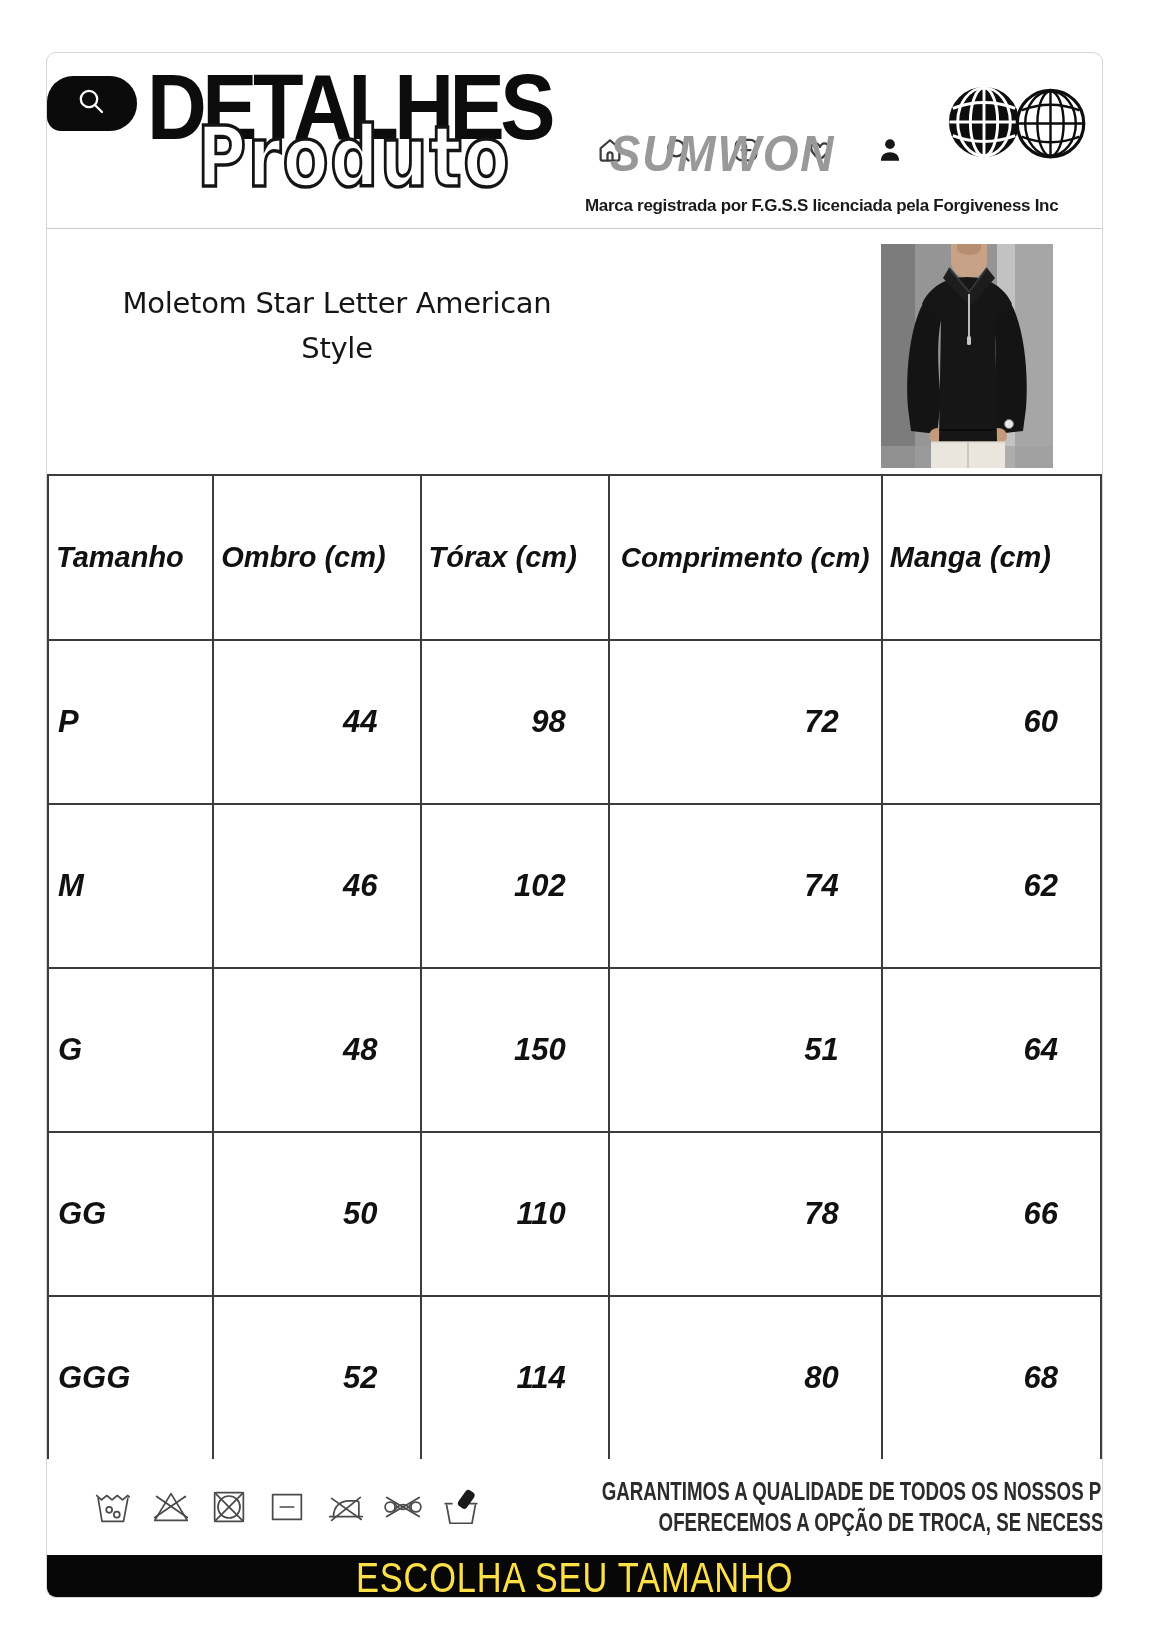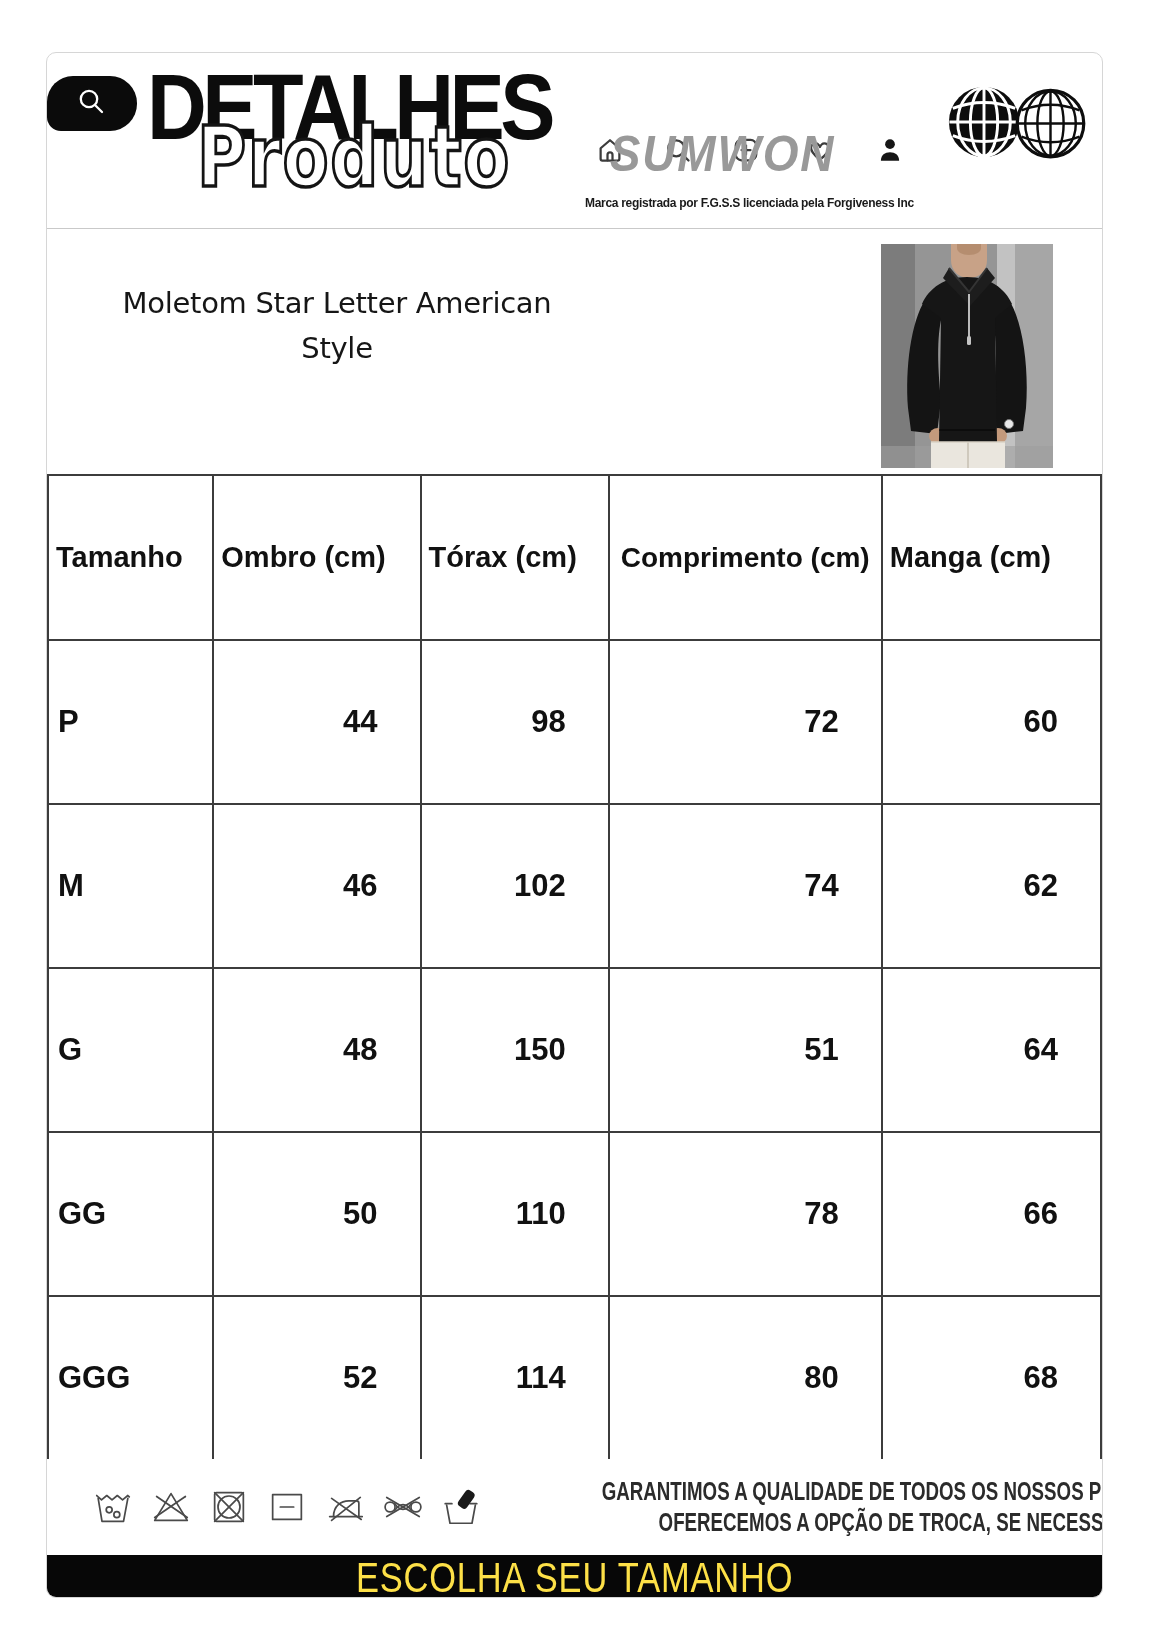--- a/index.html
+++ b/index.html
@@ -29,32 +29,32 @@
   }
   .nav-ic{ position:absolute; top:82px; width:30px; height:30px; cursor:pointer; }
   .brand{
     position:absolute; left:556px; top:76px; width:260px; text-align:center;
     color:#999999; font-style:italic; font-weight:bold; font-size:50px; line-height:1;
     letter-spacing:2px; white-space:nowrap; transform:scaleX(0.92); transform-origin:left top;
   }
   .globe{ position:absolute; }
   .trademark{
     position:absolute; left:538px; top:143px; width:520px;
-    font-weight:bold; font-size:12px; letter-spacing:-0.3px; color:#1a1a1a; white-space:nowrap;
+    font-weight:bold; font-size:17px; letter-spacing:-0.3px; color:#1a1a1a; white-space:nowrap;
   }
   
   .intro{ position:relative; height:245px; flex:none; }
   .title{
     position:absolute; left:0; top:52px; width:580px; text-align:center;
     font-family:"DejaVu Sans",sans-serif; font-weight:normal; color:#161616;
     font-size:29px; line-height:45px; letter-spacing:-0.3px;
   }
   .photo{ position:absolute; left:834px; top:15px; width:172px; height:224px; overflow:hidden; }
   
-  .table-wrap{ height:985px; flex:none; overflow:hidden; }
+  .table-wrap{ height:985px; flex:none; overflow:hidden;font-style:italic; }
   table{ width:100%; height:985px; border-collapse:collapse; table-layout:fixed; }
   table, th, td { border:2px solid #3c3c3c; }
   th{
     font-weight:bold; font-size:29px; color:#111; text-align:left;
     padding-left:7px; white-space:nowrap; vertical-align:middle;
   }
   th.c-comp{ padding-left:11px; font-size:28px; }
   tr.hrow{ height:165px; }
   tr.drow{ height:164px; }
   td.size{ font-weight:bold; font-size:31px; color:#111; text-align:left; padding-left:9px; vertical-align:middle; }

